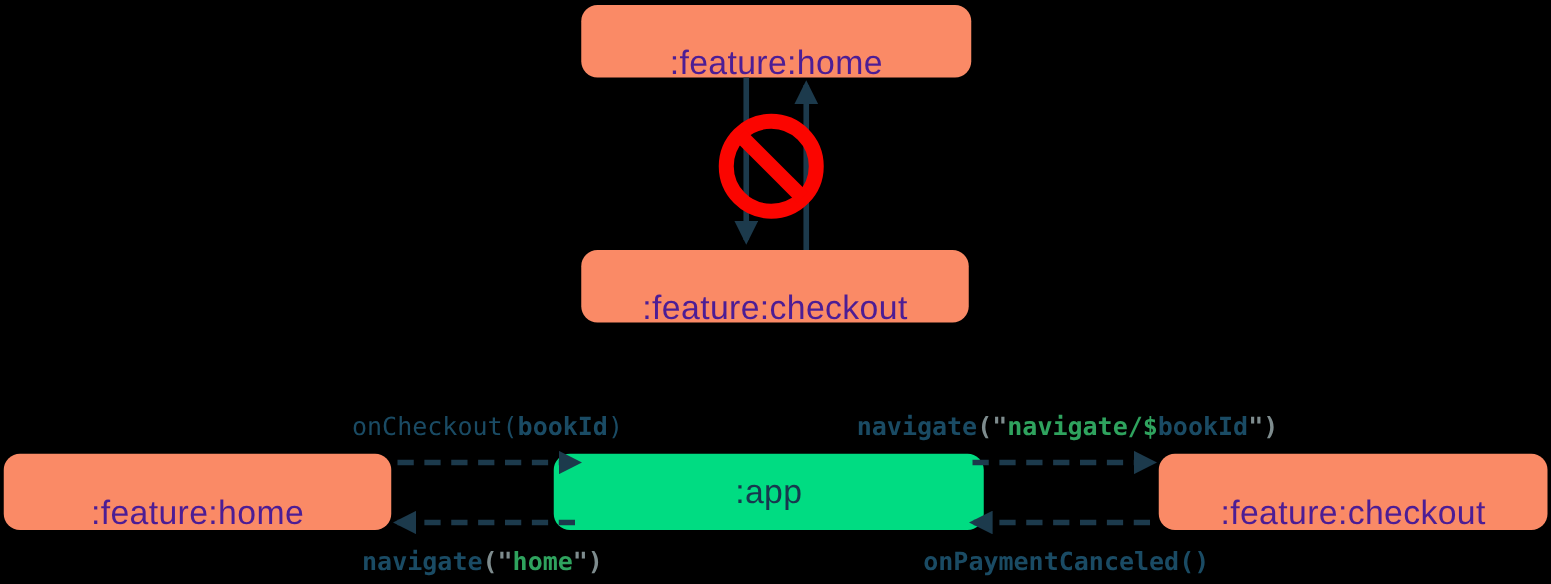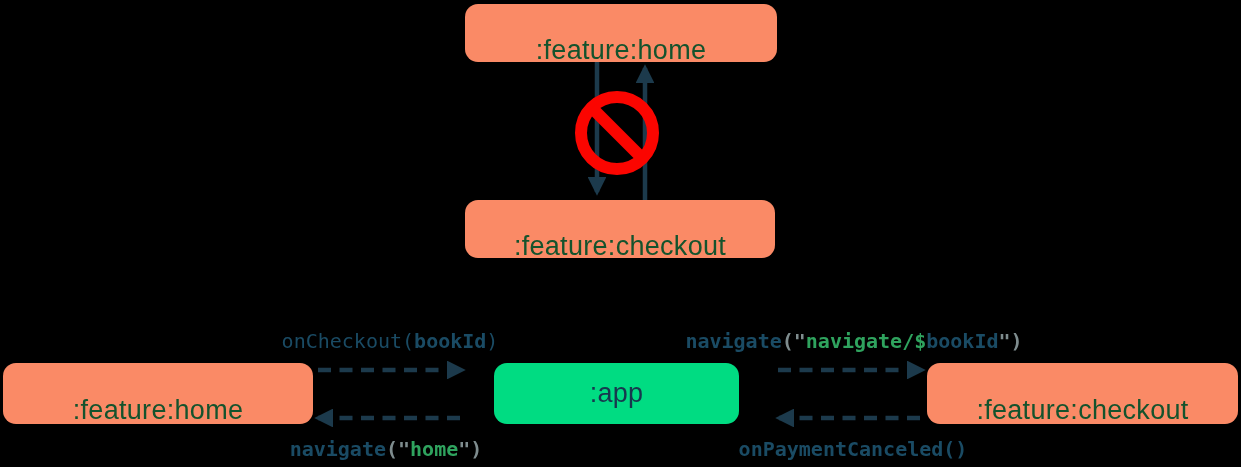--- a/index.html
+++ b/index.html
@@ -7,38 +7,38 @@
     position:relative;width:1241px;height:467px;background:#000000;
     overflow:hidden;font-family:"Liberation Sans",sans-serif;
   }
   .node{
     position:absolute;border-radius:13px;
     display:flex;align-items:center;justify-content:center;
   }
   .node.feature{background:#FA8A66;}
   .node.app{background:#00DC82;}
   .node-label{font-size:27px;font-weight:500;letter-spacing:.3px;}
-  .node-label.light{color:#14532d;margin-top:34px;}
+  .node-label.light{color:#4c1d95;margin-top:34px;}
   .node-label.dark{color:#17384E;}
   .overlay{position:absolute;left:0;top:0;width:1241px;height:467px;pointer-events:none;}
   .code-label{
     position:absolute;transform:translateX(-50%);
     font-family:"DejaVu Sans Mono","Liberation Mono",monospace;
     font-size:20px;line-height:22px;white-space:nowrap;text-align:right;
   }
   .tk-navy{color:#1A4B64;font-weight:normal;}
   .tk-navy-b{color:#1A4B64;font-weight:bold;}
   .tk-green-b{color:#2FA35E;font-weight:bold;}
   .tk-gray{color:#7E8C8E;font-weight:bold;}
 
   
   #top-home{left:465px;top:4px;width:312px;height:58px;}
   #top-checkout{left:465px;top:200px;width:310px;height:58px;}
   #bot-home{left:3px;top:363px;width:310px;height:61px;}
-  #bot-app{left:494px;top:363px;width:245px;height:61px;}
+  #bot-app{left:443px;top:363px;width:344px;height:61px;}
   #bot-checkout{left:927px;top:363px;width:311px;height:61px;}
 
   
   #lbl-oncheckout{left:390px;top:330px;}
   #lbl-navigate-home{left:386px;top:438px;}
   #lbl-navigate-checkout{left:854px;top:330px;}
   #lbl-onpayment{left:853px;top:438px;}
 </style>
 </head>
 <body>

